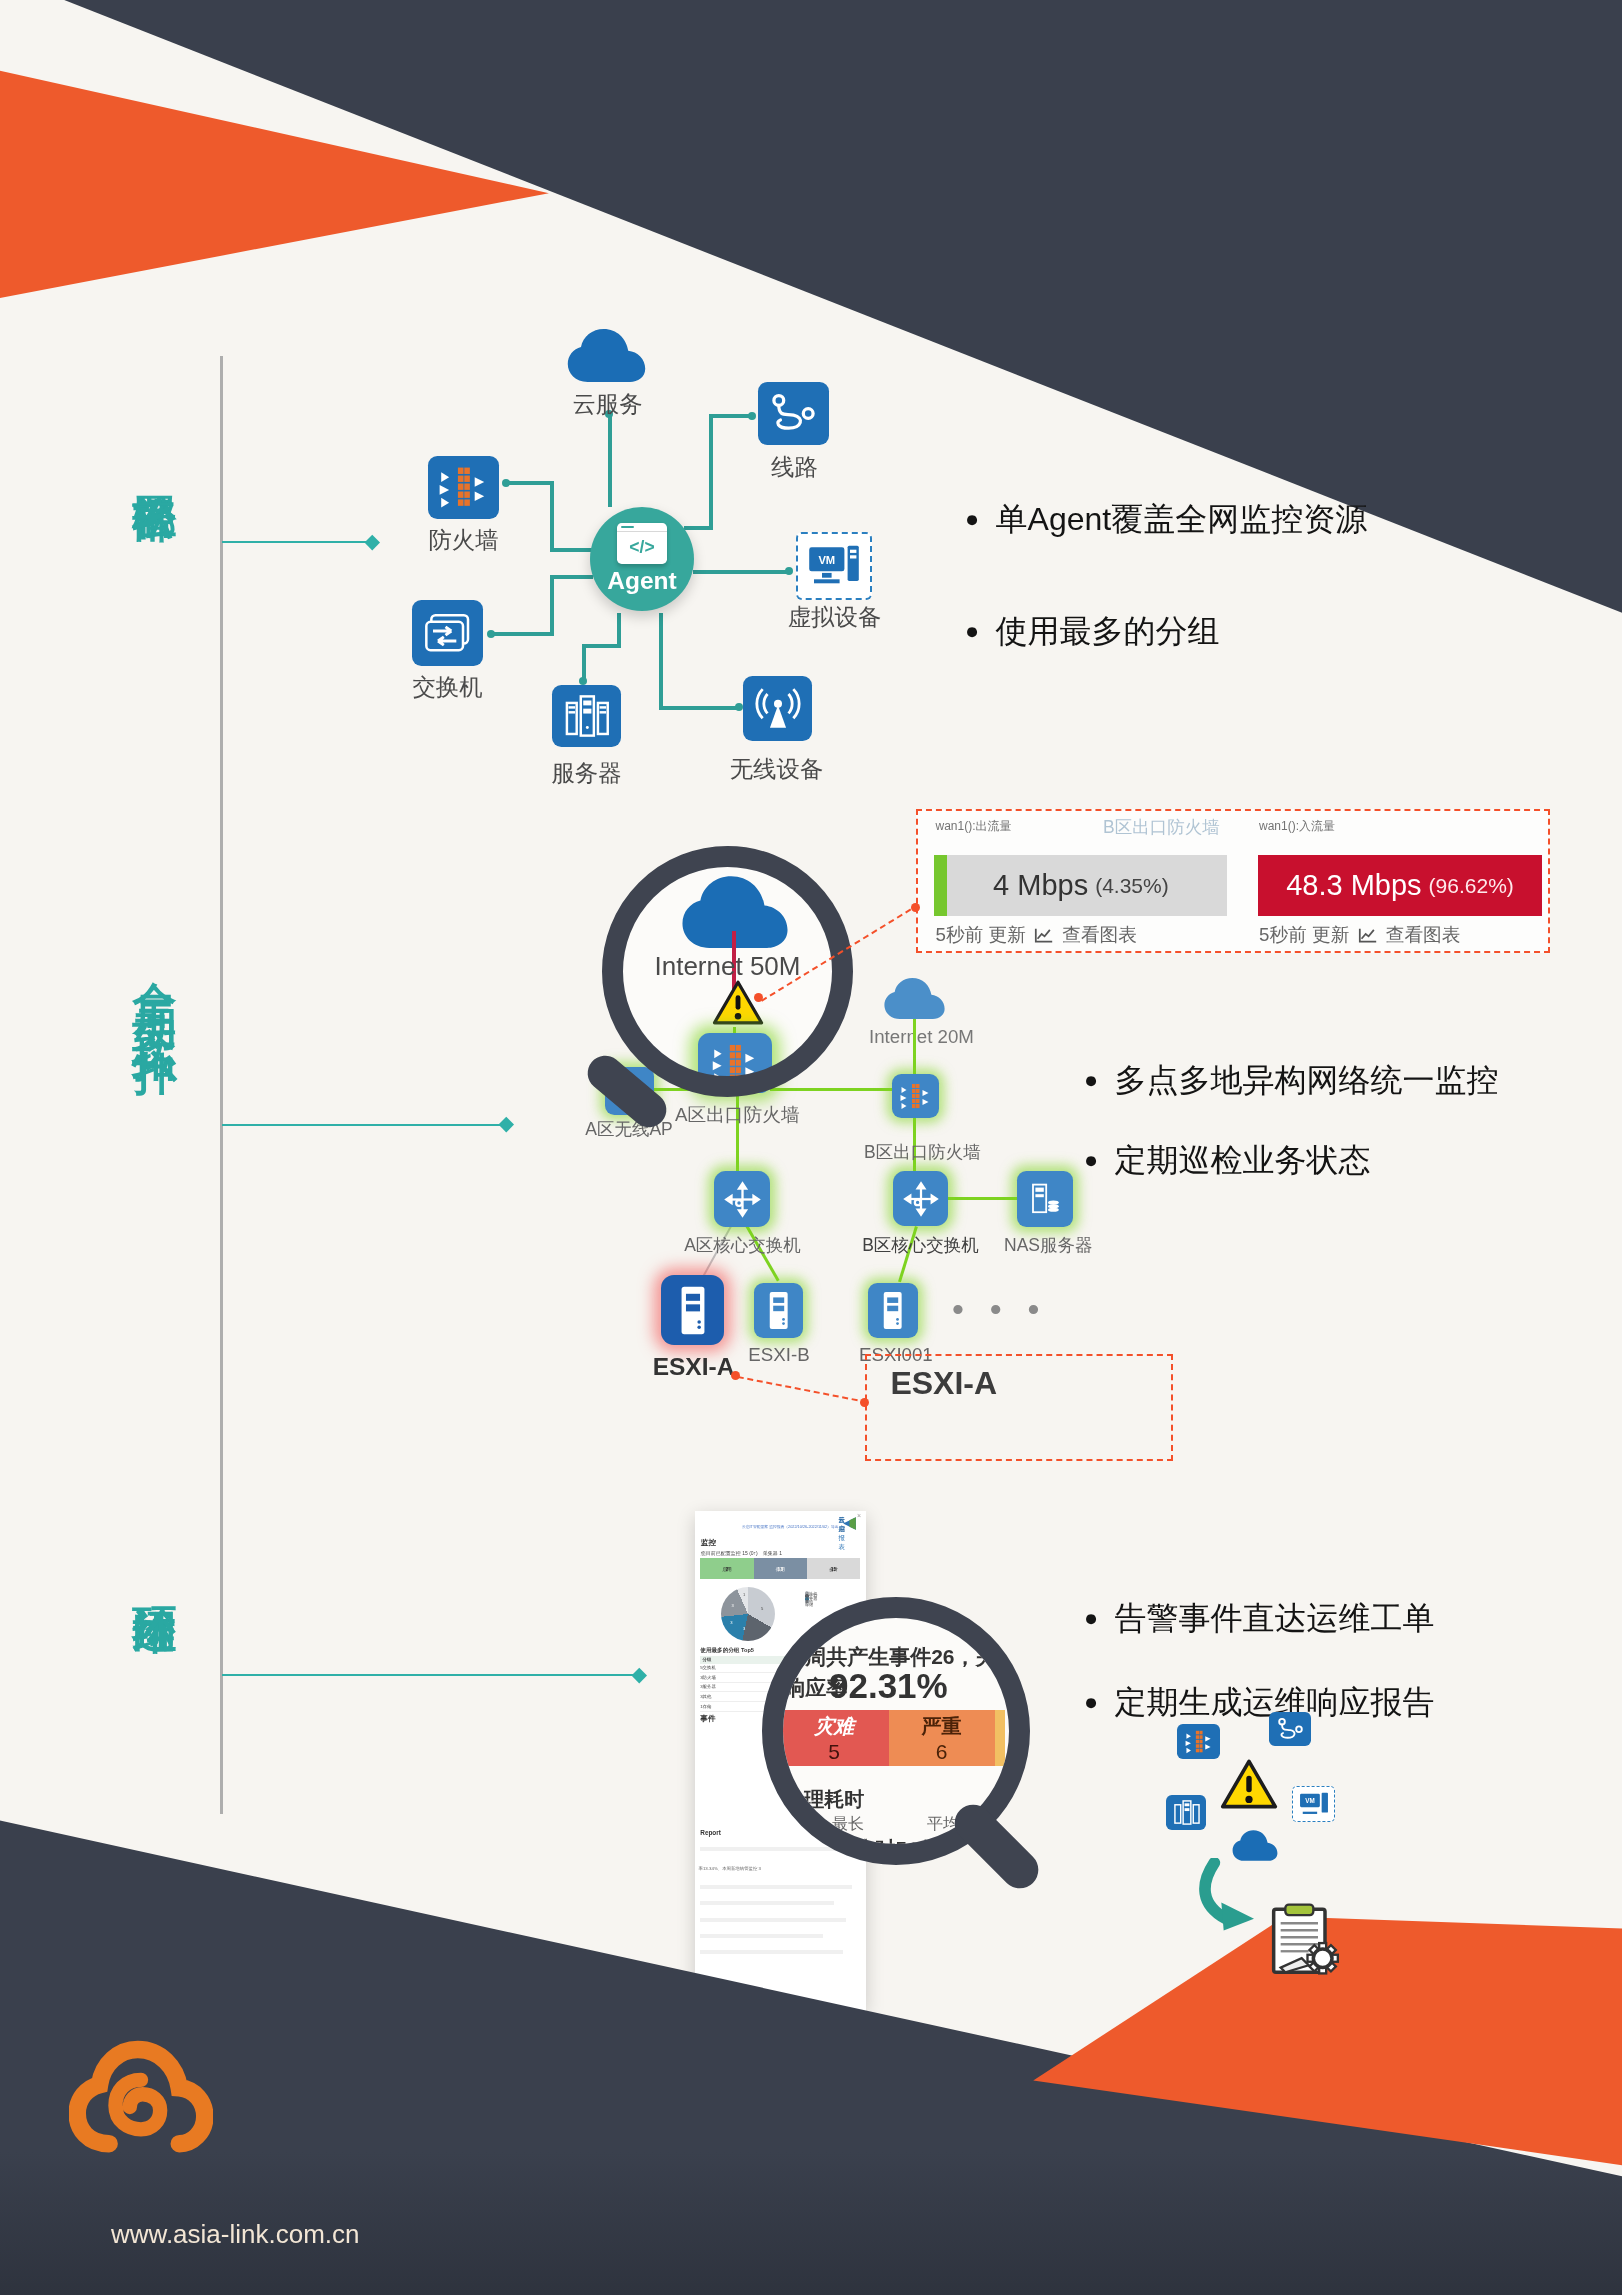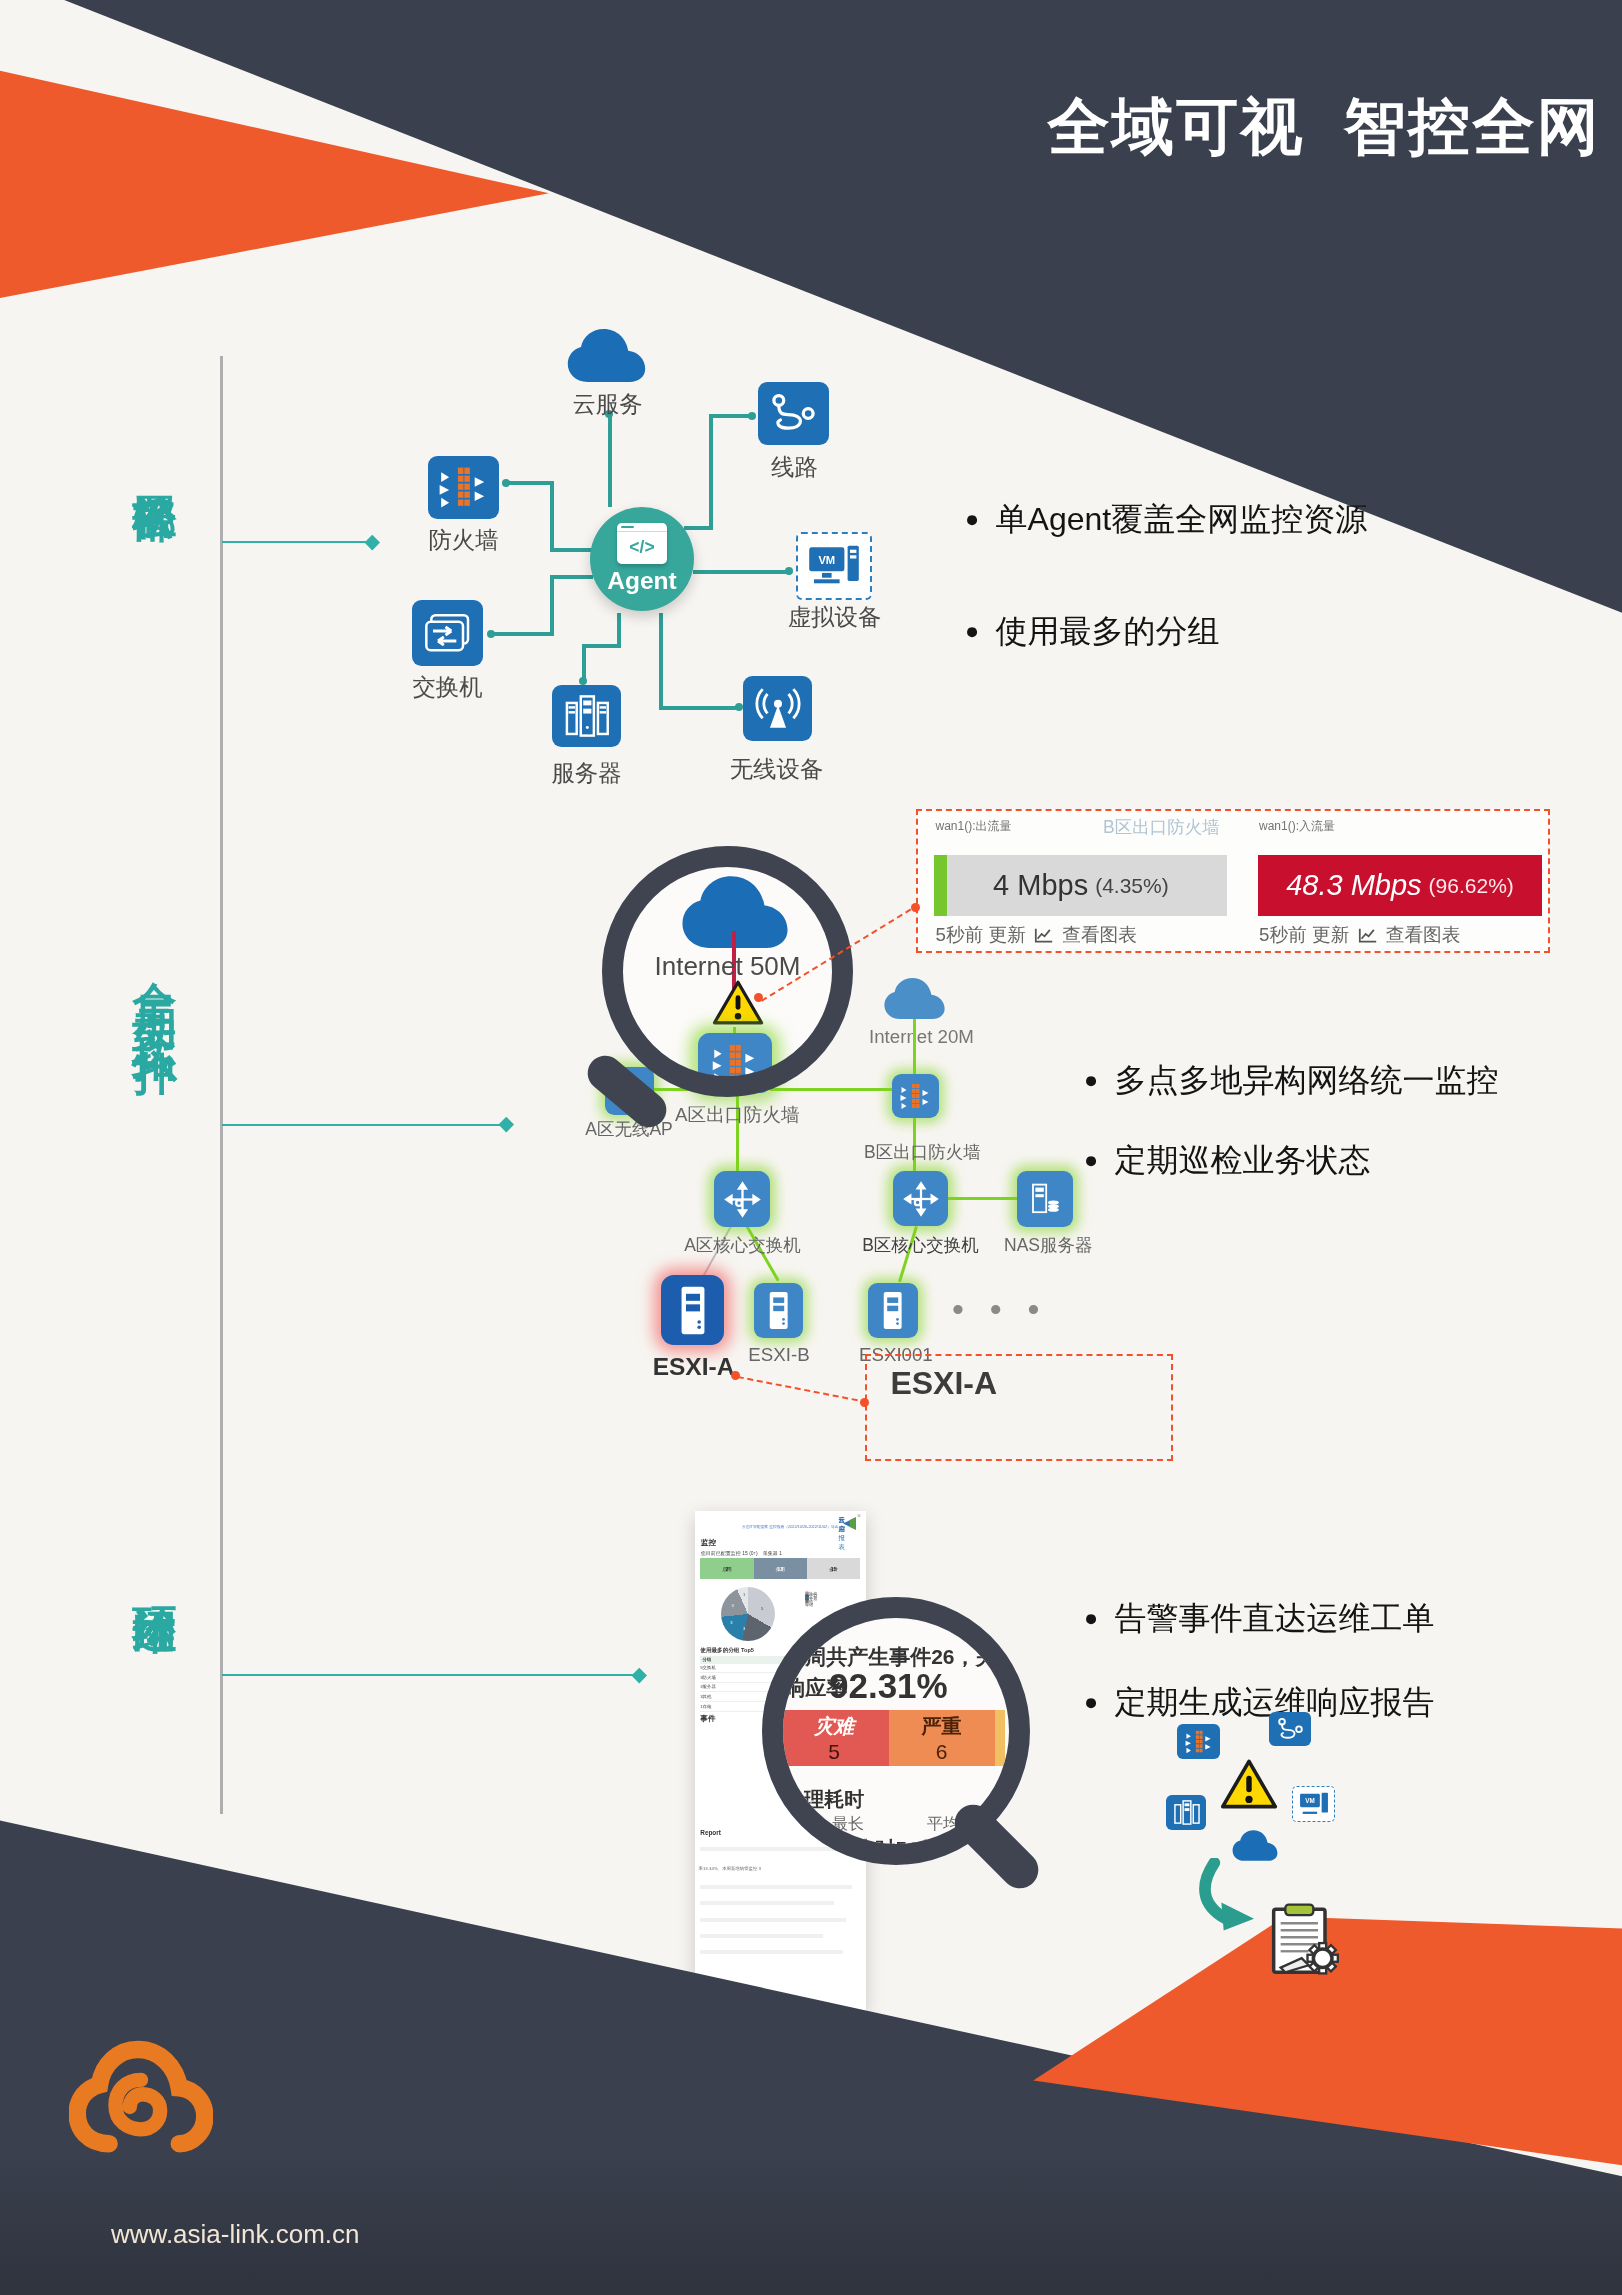--- a/index.html
+++ b/index.html
@@ -64,21 +64,20 @@
   .footer-logo-text{color:#fff;font-size:61px;font-weight:bold;letter-spacing:3.5px;}
   .copy{color:#f3e6d5;font-size:26px;}
 </style>
 </head>
 <body>
 
 <div class="page">
 
   <div class="abs top-dark"></div>
   <div class="abs top-orange"></div>
-  <div class="abs page-title">全域可视  智控全网</div>
 
   <div class="abs rail"></div>
   <div class="abs vlabel" style="left:133px;top:460px;">轻松部署</div>
   <div class="abs vlabel" style="left:133px;top:946px;letter-spacing:14px;">全局动态拓扑</div>
   <div class="abs vlabel" style="left:133px;top:1572px;">运维闭环</div>
   <div class="abs tline" style="left:222px;top:541px;width:145px;"></div>
   <div class="abs tdiamond" style="left:367px;top:537px;"></div>
   <div class="abs tline" style="left:222px;top:1124px;width:279px;"></div>
   <div class="abs tdiamond" style="left:501px;top:1119px;"></div>
   <div class="abs tline" style="left:222px;top:1674px;width:412px;"></div>
@@ -403,21 +402,21 @@
       <span>5秒前 更新</span>
       <svg width="20" height="16.4" viewBox="0 0 34 28">
           <path d="M3 3 v22 h28" stroke="#555" stroke-width="3" fill="none"></path>
           <path d="M6 20 l7 -8 5 4 9 -11" stroke="#555" stroke-width="3" fill="none"></path>
         </svg>
       <span>查看图表</span>
     </div>
 
     <div class="tcard-title" style="left:341px;top:7px;">wan1():入流量</div>
     <div class="tbar" style="left:340px;top:44px;width:284px;background:#c8102e;">
-      <span style="font-size:29px;color:#fff;font-style:italic;">48.3 Mbps</span>
+      <span style="font-size:29px;color:#fff;">48.3 Mbps</span>
       <span style="font-size:21px;color:#ffe9ec;margin-left:7px;">(96.62%)</span>
     </div>
     <div class="tfoot" style="left:341px;top:111px;">
       <span>5秒前 更新</span>
       <svg width="20" height="16.4" viewBox="0 0 34 28">
           <path d="M3 3 v22 h28" stroke="#555" stroke-width="3" fill="none"></path>
           <path d="M6 20 l7 -8 5 4 9 -11" stroke="#555" stroke-width="3" fill="none"></path>
         </svg>
       <span>查看图表</span>
     </div>

